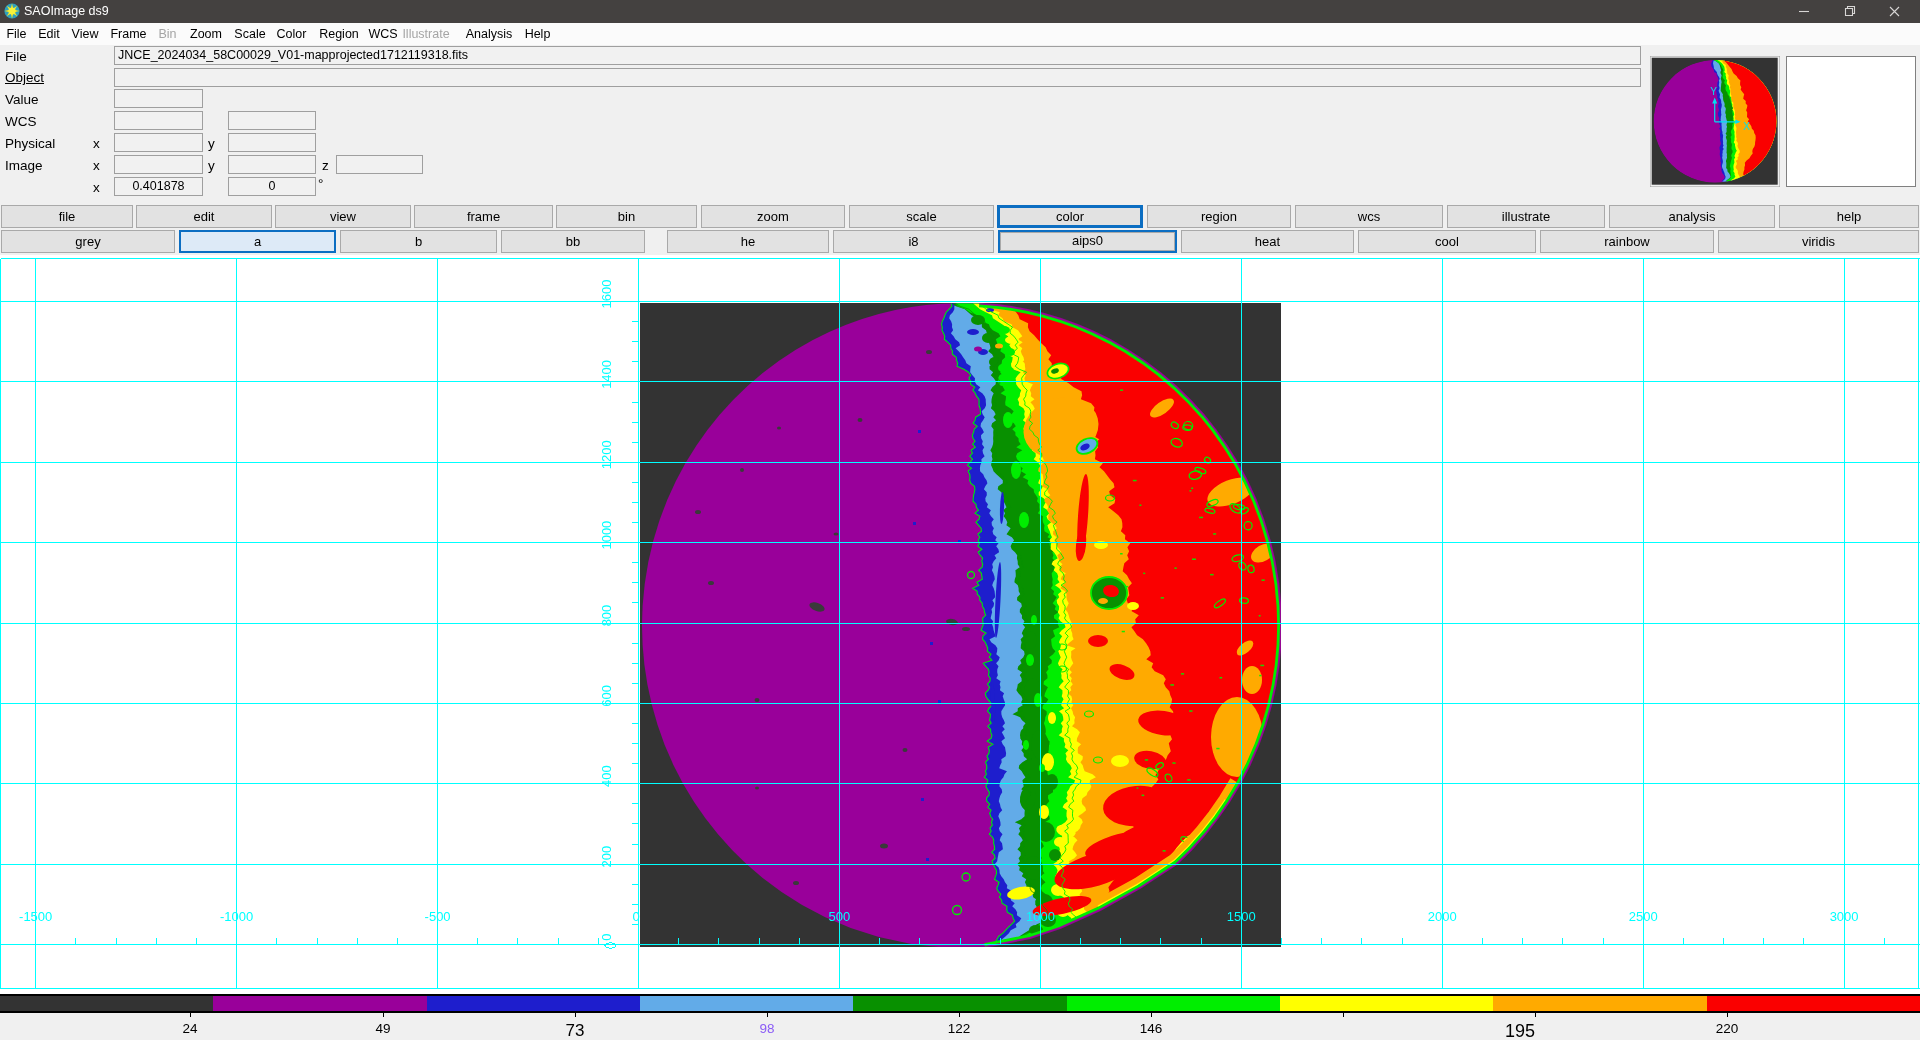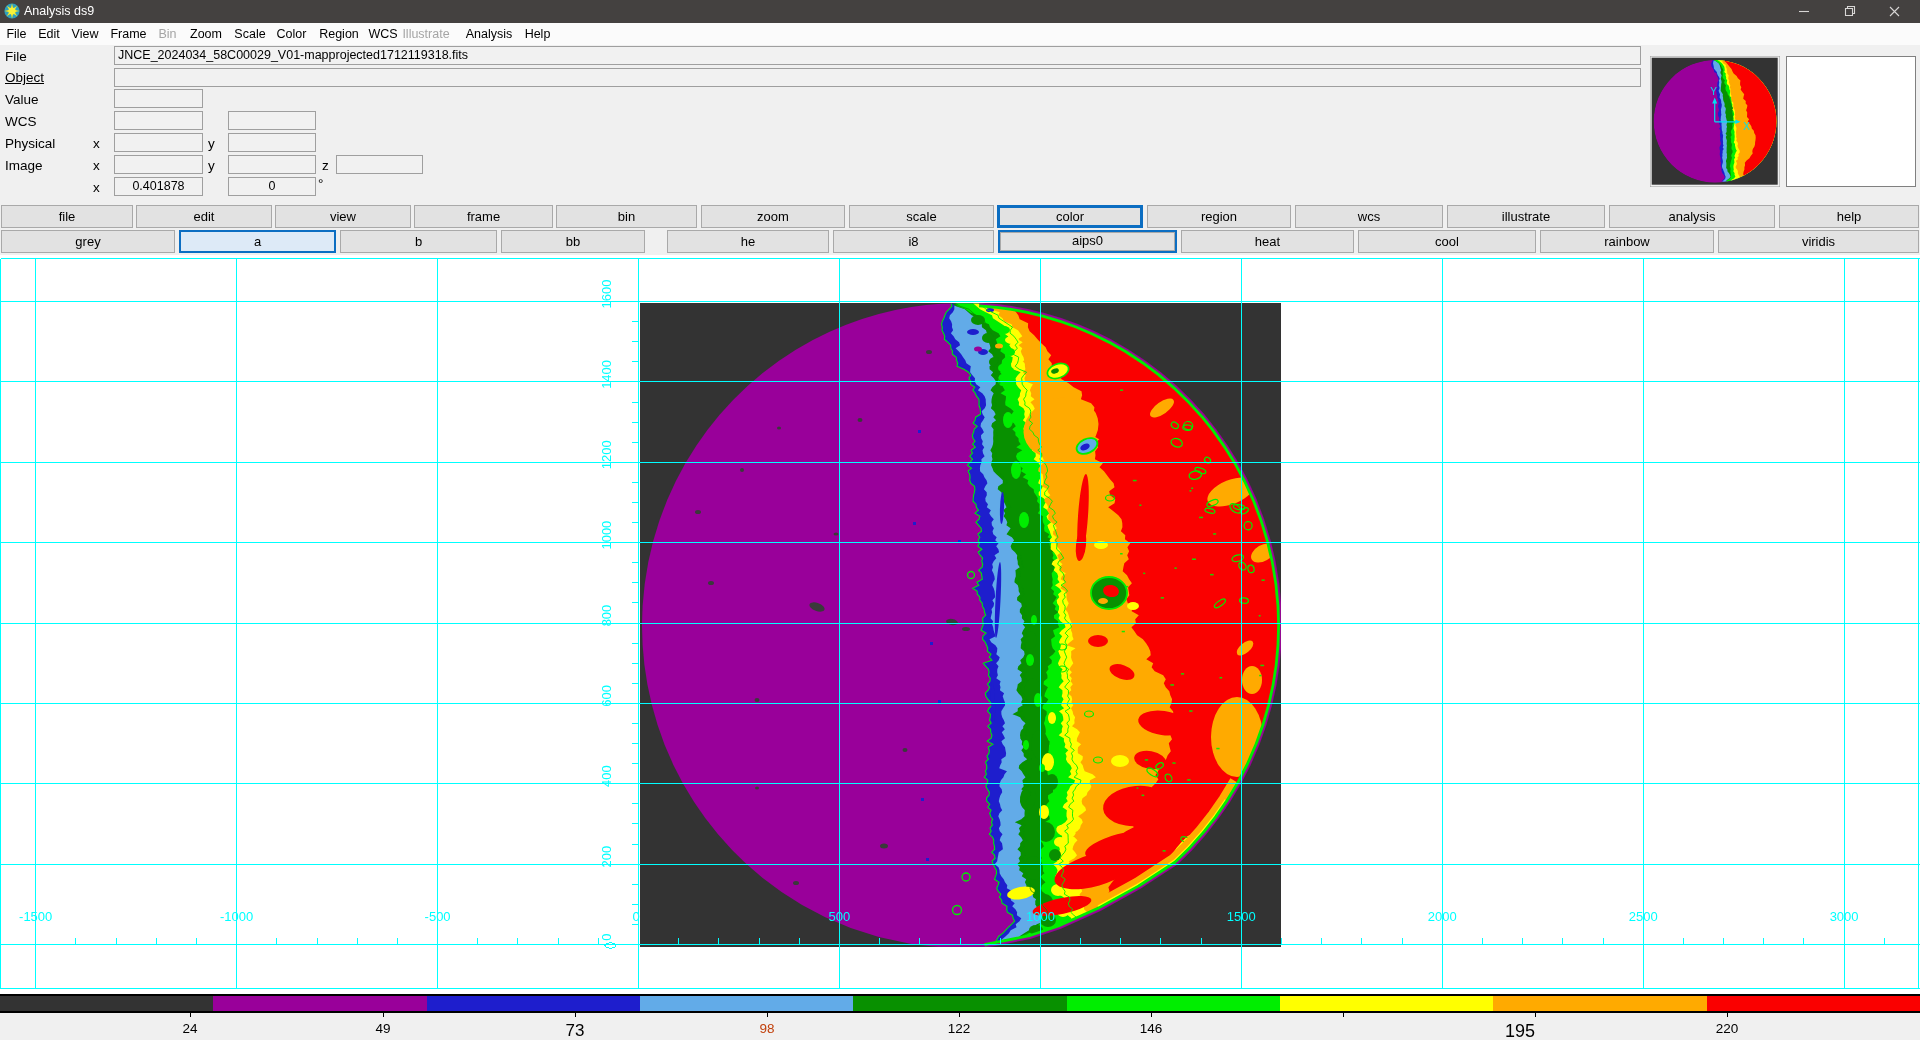--- a/index.html
+++ b/index.html
@@ -25,21 +25,21 @@
         <path d="M9,16.5 L10.3,11 L9,9 L7.7,11 Z"></path>
    <path d="M1.5,9 L7,7.7 L9,9 L7,10.3 Z"></path>
         <path d="M16.5,9 L11,7.7 L9,9 L11,10.3 Z"></path>
    <path d="M3.7,3.7 L8,6.4 L9,9 L6.4,8 Z"></path>
         <path d="M14.3,14.3 L10,11.6 L9,9 L11.6,10 Z"></path>
    <path d="M14.3,3.7 L11.6,8 L9,9 L10,6.4 Z"></path>
         <path d="M3.7,14.3 L6.4,10 L9,9 L8,11.6 Z"></path>
   </g>
   <circle cx="9" cy="9" r="3.6" fill="#f6f23a"></circle>
  </svg>
- <div class="title-text">Analysis ds9</div>
+ <div class="title-text">SAOImage ds9</div>
  <svg width="150" height="23" style="position:absolute;left:1770px;top:0;" viewBox="0 0 150 23">
   <g stroke="#d8d6d5" stroke-width="1.1" fill="none">
    <path d="M 29,11.5 H 39"></path>
    <path d="M 75.5,8.5 h 7 v 7 h -7 Z M 77.5,8.5 v -2 h 7 v 7 h -2"></path>
    <path d="M 120,7 l 9,9 M 129,7 l -9,9"></path>
   </g>
  </svg>
 </div>
 <div class="menubar">
  <span class="mi" style="left:16.5px;">File</span>
@@ -440,21 +440,21 @@
 <div style="position:absolute;left:1493px;top:2px;width:214px;height:15px;background:#ffaa00;"></div>
 <div style="position:absolute;left:1707px;top:2px;width:213px;height:15px;background:#fa0000;"></div>
 </div>
 <div style="position:absolute;left:190px;top:1013px;width:1px;height:4px;background:#000;"></div>
 <div style="position:absolute;left:160px;top:1021px;width:60px;text-align:center;font-size:13.5px;color:#000;">24</div>
 <div style="position:absolute;left:383px;top:1013px;width:1px;height:4px;background:#000;"></div>
 <div style="position:absolute;left:353px;top:1021px;width:60px;text-align:center;font-size:13.5px;color:#000;">49</div>
 <div style="position:absolute;left:575px;top:1013px;width:1px;height:4px;background:#000;"></div>
 <div style="position:absolute;left:545px;top:1021px;width:60px;text-align:center;font-size:17px;color:#000;">73</div>
 <div style="position:absolute;left:767px;top:1013px;width:1px;height:4px;background:#000;"></div>
-<div style="position:absolute;left:737px;top:1021px;width:60px;text-align:center;font-size:13.5px;color:#c2410c;">98</div>
+<div style="position:absolute;left:737px;top:1021px;width:60px;text-align:center;font-size:13.5px;color:#8b5cf6;">98</div>
 <div style="position:absolute;left:959px;top:1013px;width:1px;height:4px;background:#000;"></div>
 <div style="position:absolute;left:929px;top:1021px;width:60px;text-align:center;font-size:13.5px;color:#000;">122</div>
 <div style="position:absolute;left:1151px;top:1013px;width:1px;height:4px;background:#000;"></div>
 <div style="position:absolute;left:1121px;top:1021px;width:60px;text-align:center;font-size:13.5px;color:#000;">146</div>
 <div style="position:absolute;left:1343px;top:1013px;width:1px;height:4px;background:#000;"></div>
 <div style="position:absolute;left:1313px;top:1021px;width:60px;text-align:center;font-size:13.5px;color:#000;margin-top:21px;">171</div>
 <div style="position:absolute;left:1535px;top:1013px;width:1px;height:4px;background:#000;"></div>
 <div style="position:absolute;left:1505px;top:1021px;width:60px;text-align:left;font-size:18px;color:#000;">195</div>
 <div style="position:absolute;left:1727px;top:1013px;width:1px;height:4px;background:#000;"></div>
 <div style="position:absolute;left:1697px;top:1021px;width:60px;text-align:center;font-size:13.5px;color:#000;">220</div>

